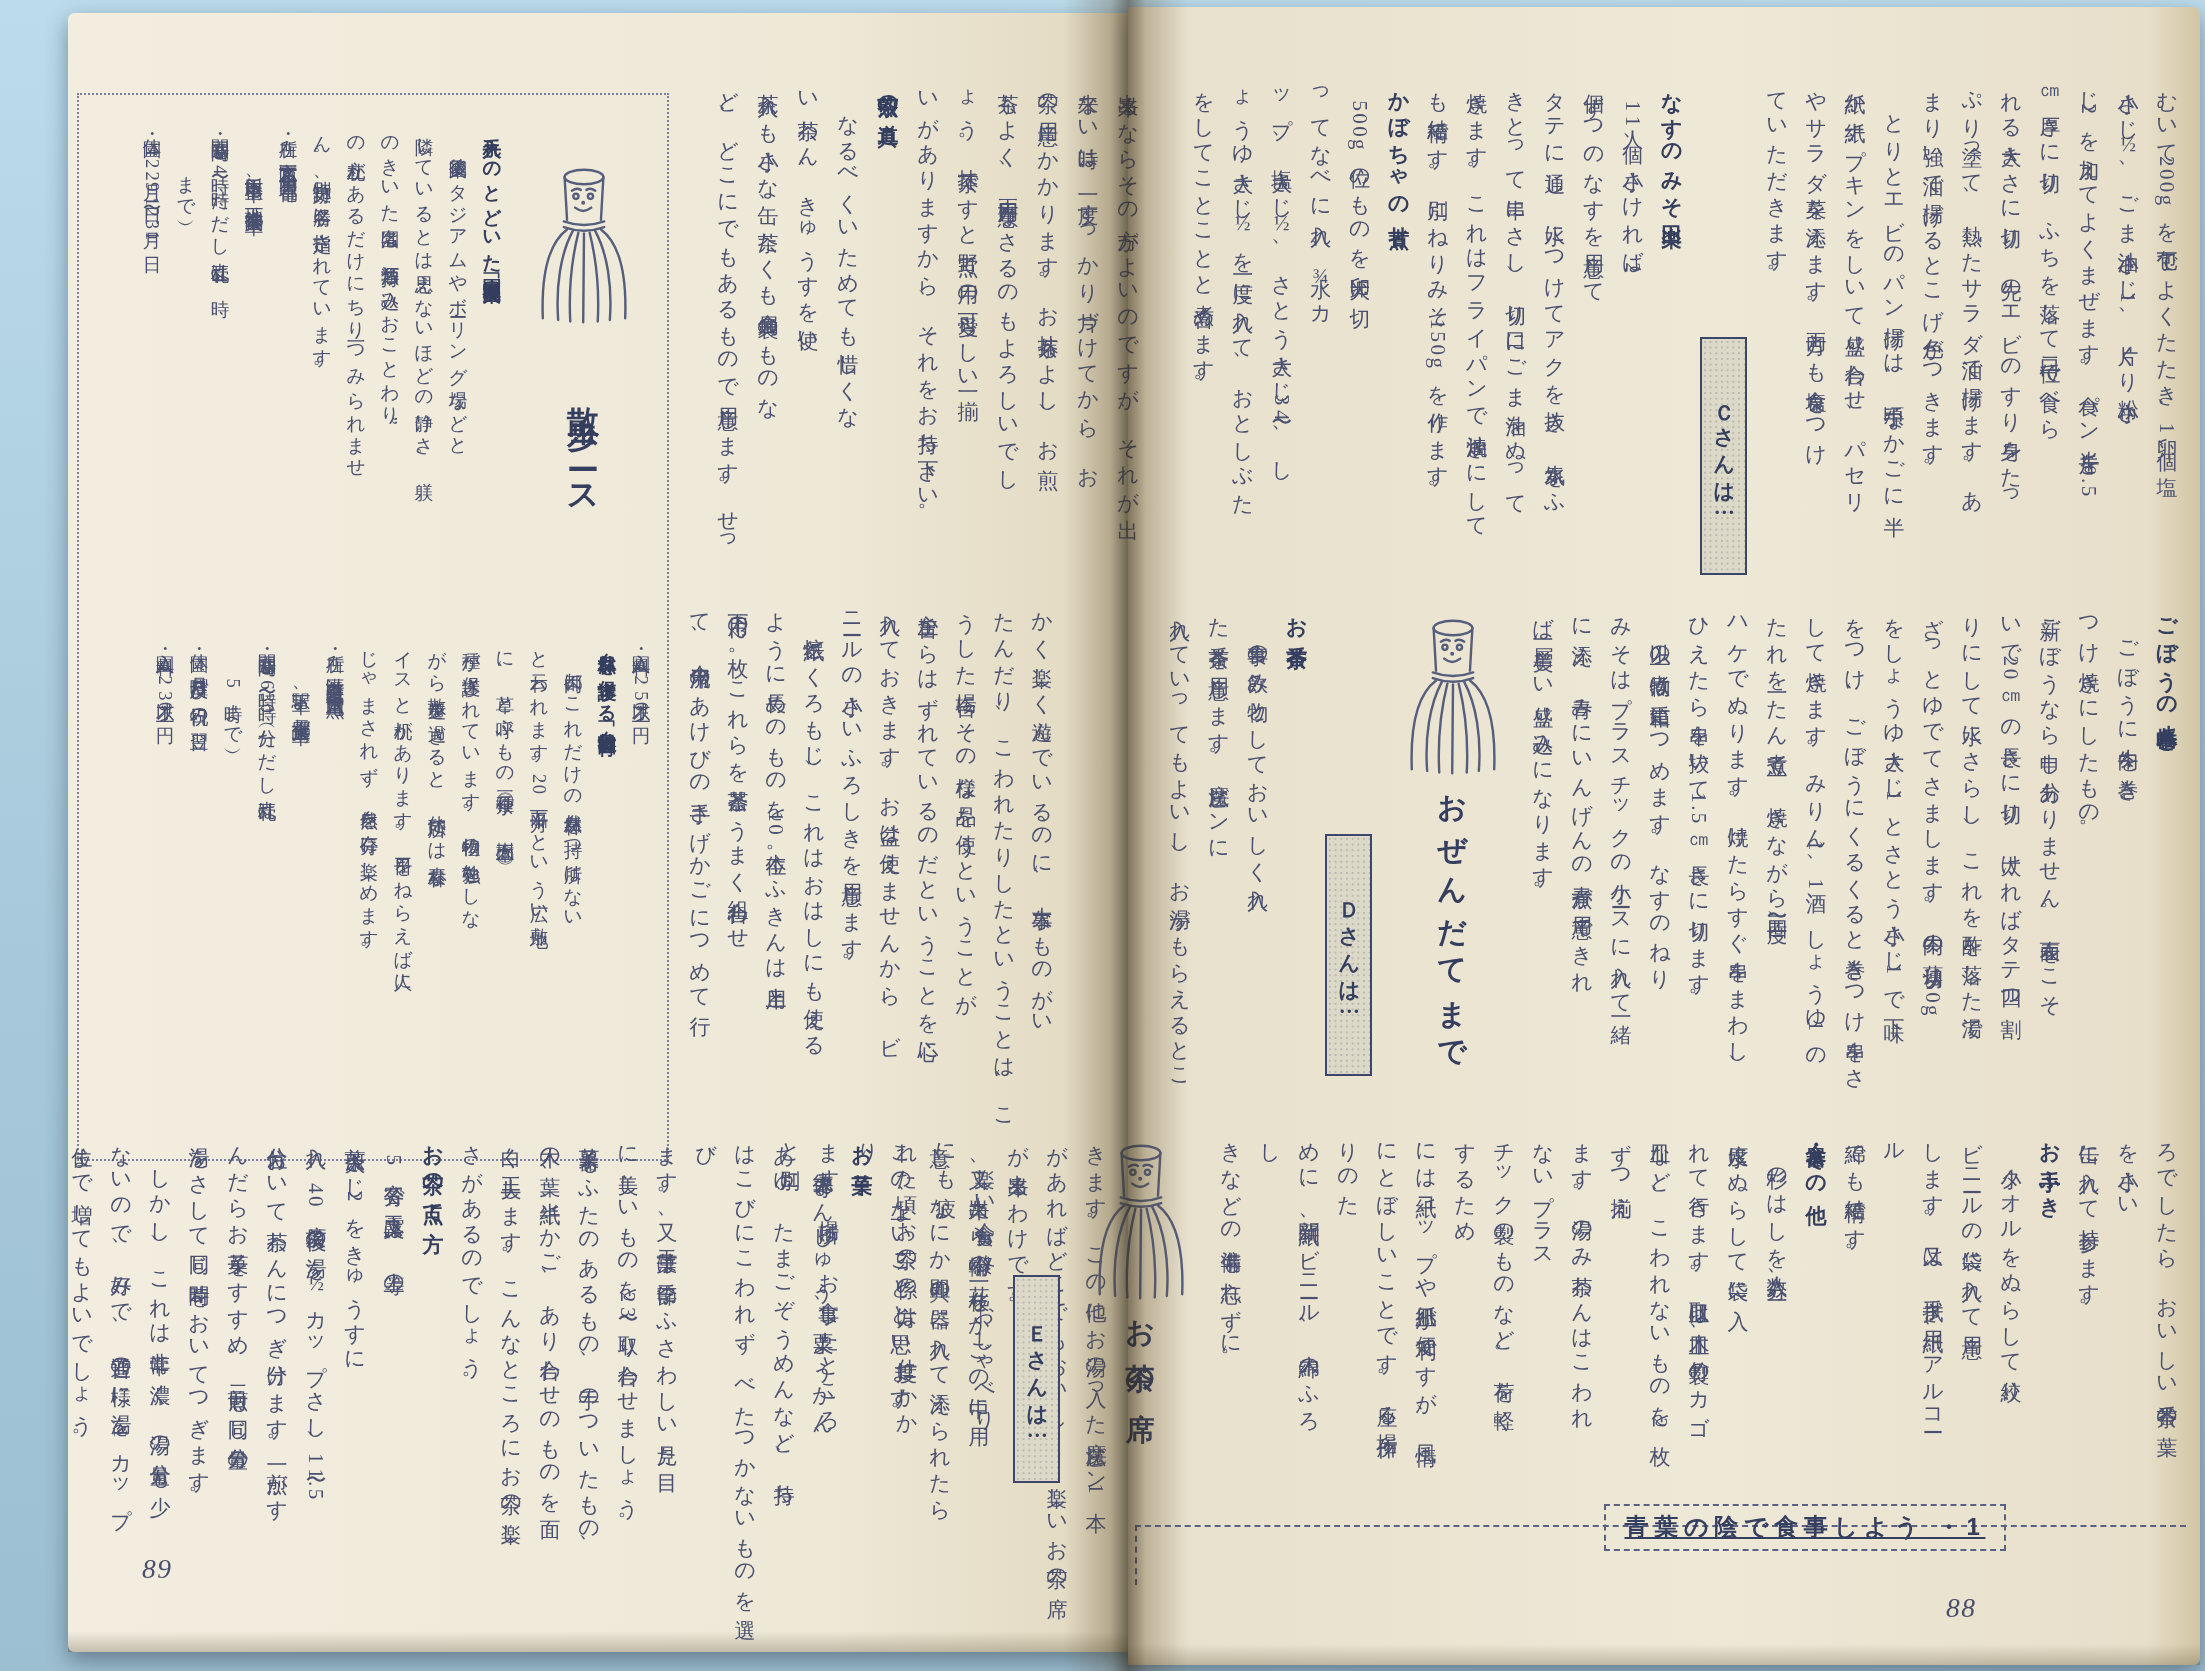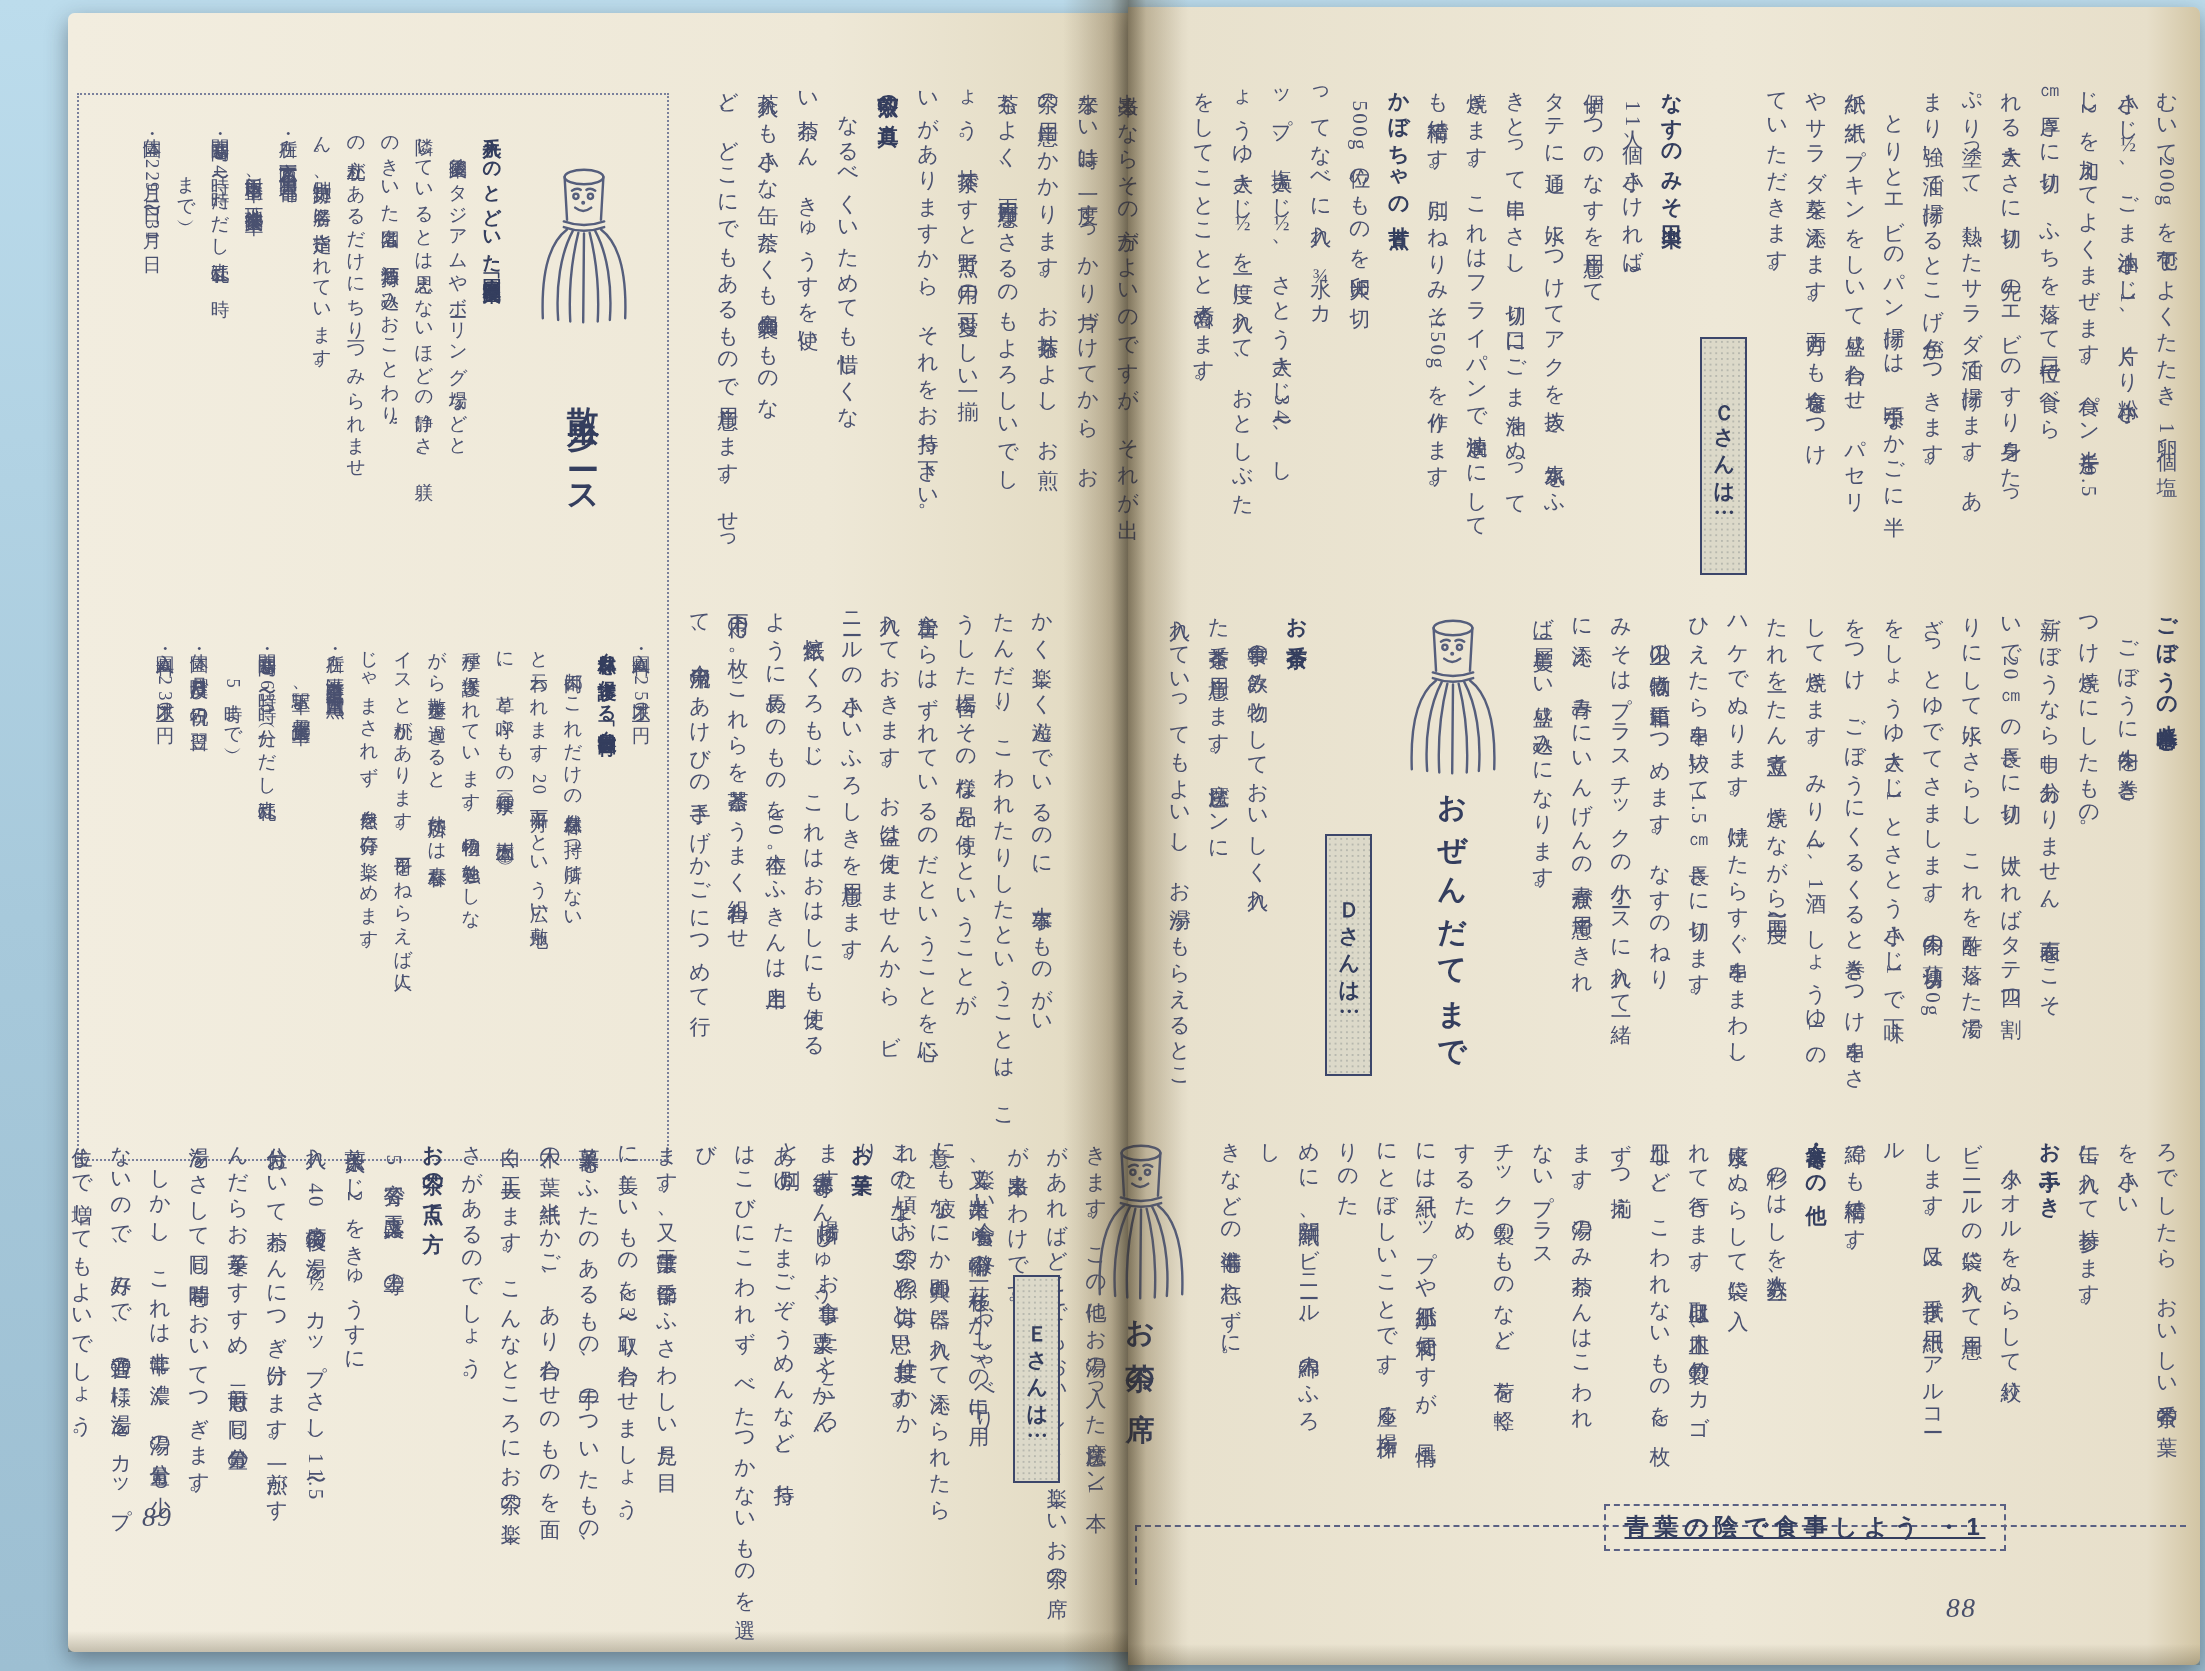--- a/index.html
+++ b/index.html
@@ -45,21 +45,21 @@
   .band-r1{left:137px;top:70px;width:921px;height:524px;}
   .band-r2{left:40px;top:596px;width:1018px;height:524px;}
   .band-r3{left:44px;top:1121px;width:1014px;height:307px;}
   .band-l1{left:603px;top:64px;width:477px;height:525px;line-height:40px;}
   .band-l2{left:613px;top:585px;width:380px;height:527px;line-height:38px;}
   .band-l3{left:29px;top:1118px;width:1018px;height:499px;}
   .band-boxA{left:13px;top:28px;width:566px;height:499px;}
   .band-boxB{left:13px;top:543px;width:566px;height:493px;}
   .page-number{position:absolute;font-style:italic;font-size:27.5px;color:#49506b;z-index:4;
      font-family:"Liberation Serif",serif;letter-spacing:1.6px;}
-  .pn-left{left:74px;top:1488px;}
+  .pn-left{left:74px;top:1540px;}
   .pn-right{left:818px;top:1585px;}
   .footer-line{position:absolute;left:6.5px;top:1518px;width:1051px;height:0;
      border-top:2.4px dashed #5a6184;z-index:3;}
   .footer-stub{position:absolute;left:6.5px;top:1518px;width:0;height:60px;
      border-left:2.4px dashed #5a6184;z-index:3;}
   .footer-label{position:absolute;left:476px;top:1497px;width:402px;height:47px;
      border:2.4px dashed #5a6184;box-sizing:border-box;display:flex;align-items:center;justify-content:center;
      font-weight:bold;color:#343e5e;font-size:24px;letter-spacing:5.7px;z-index:4;
      font-family:"Liberation Sans",sans-serif;text-decoration:underline;}
   .edge-shade{position:absolute;left:0;bottom:0;width:100%;height:21px;

